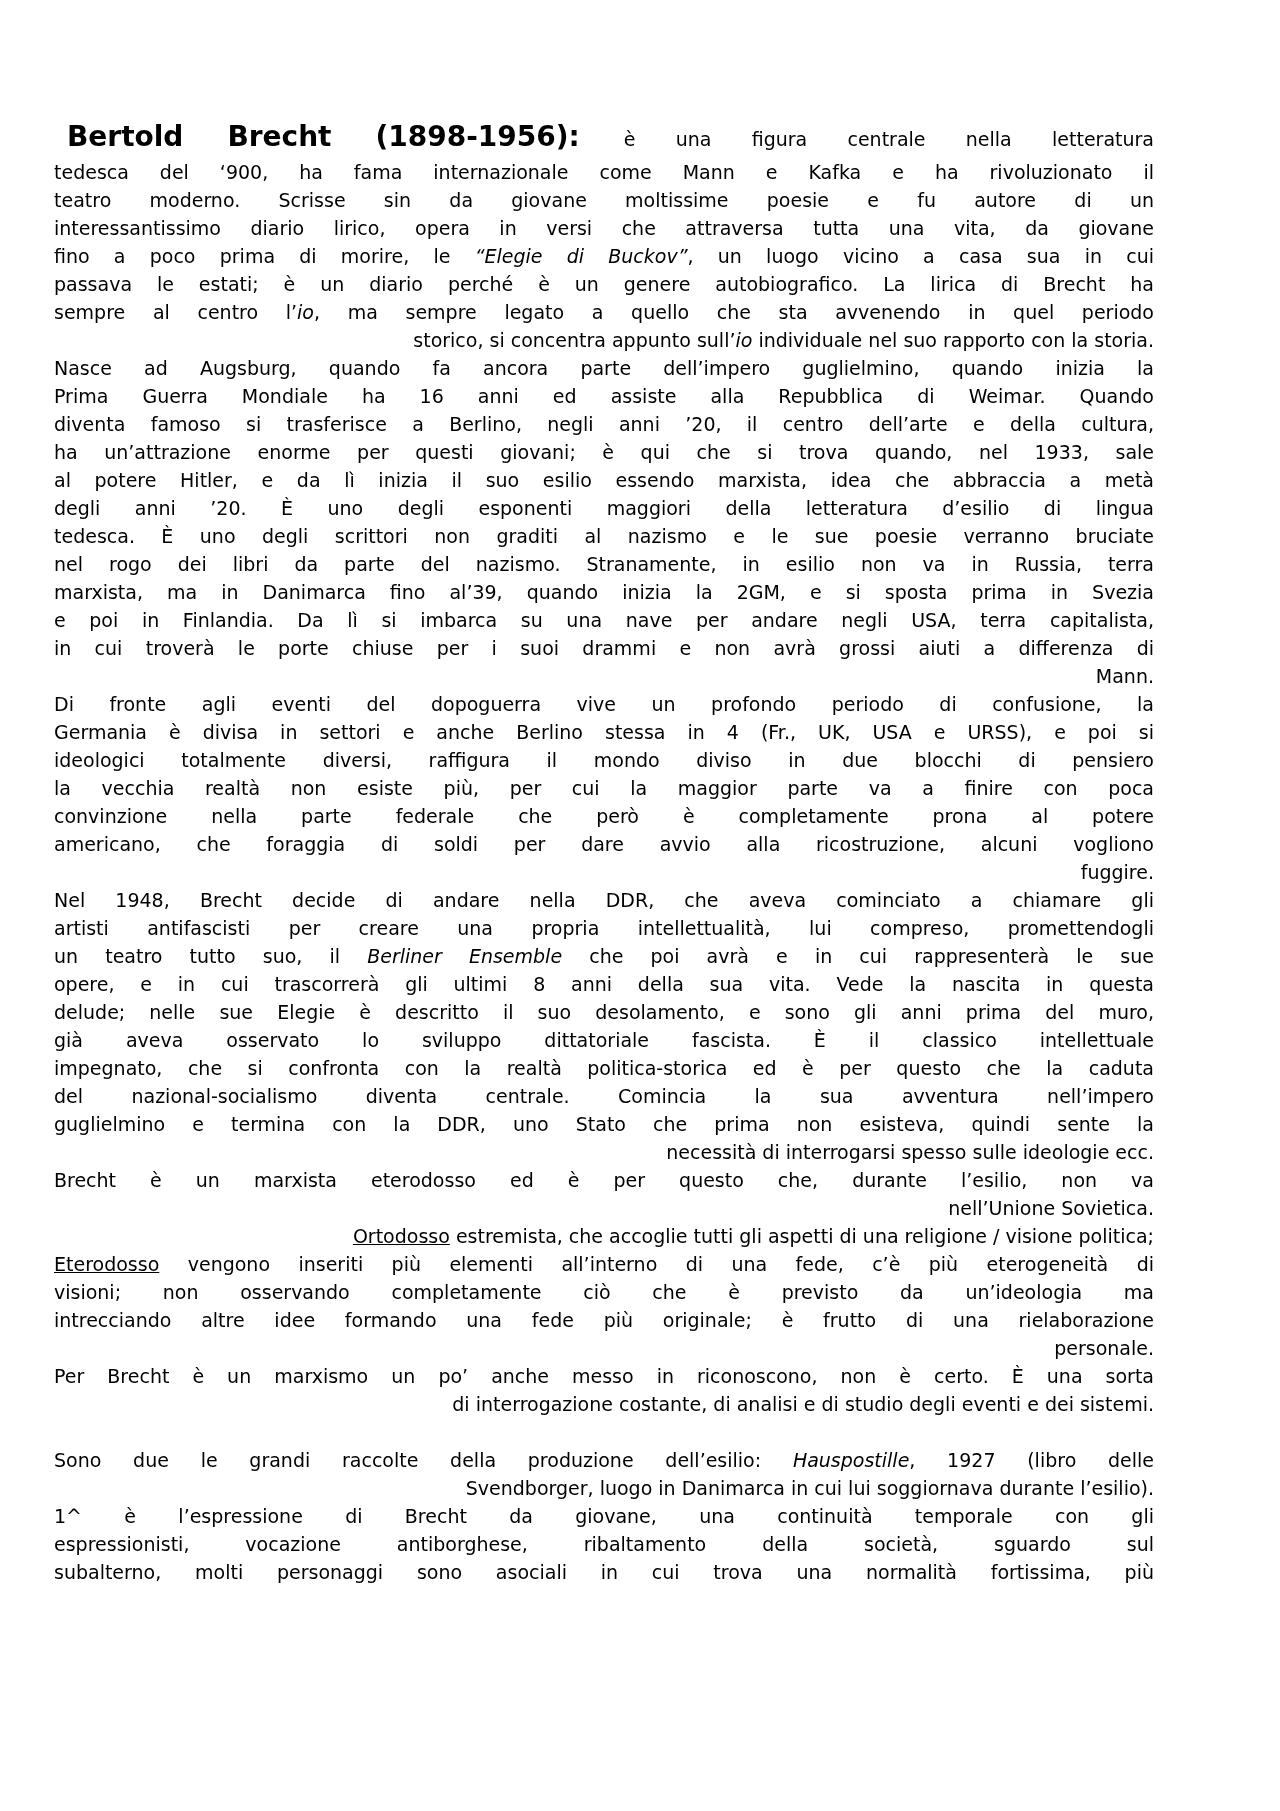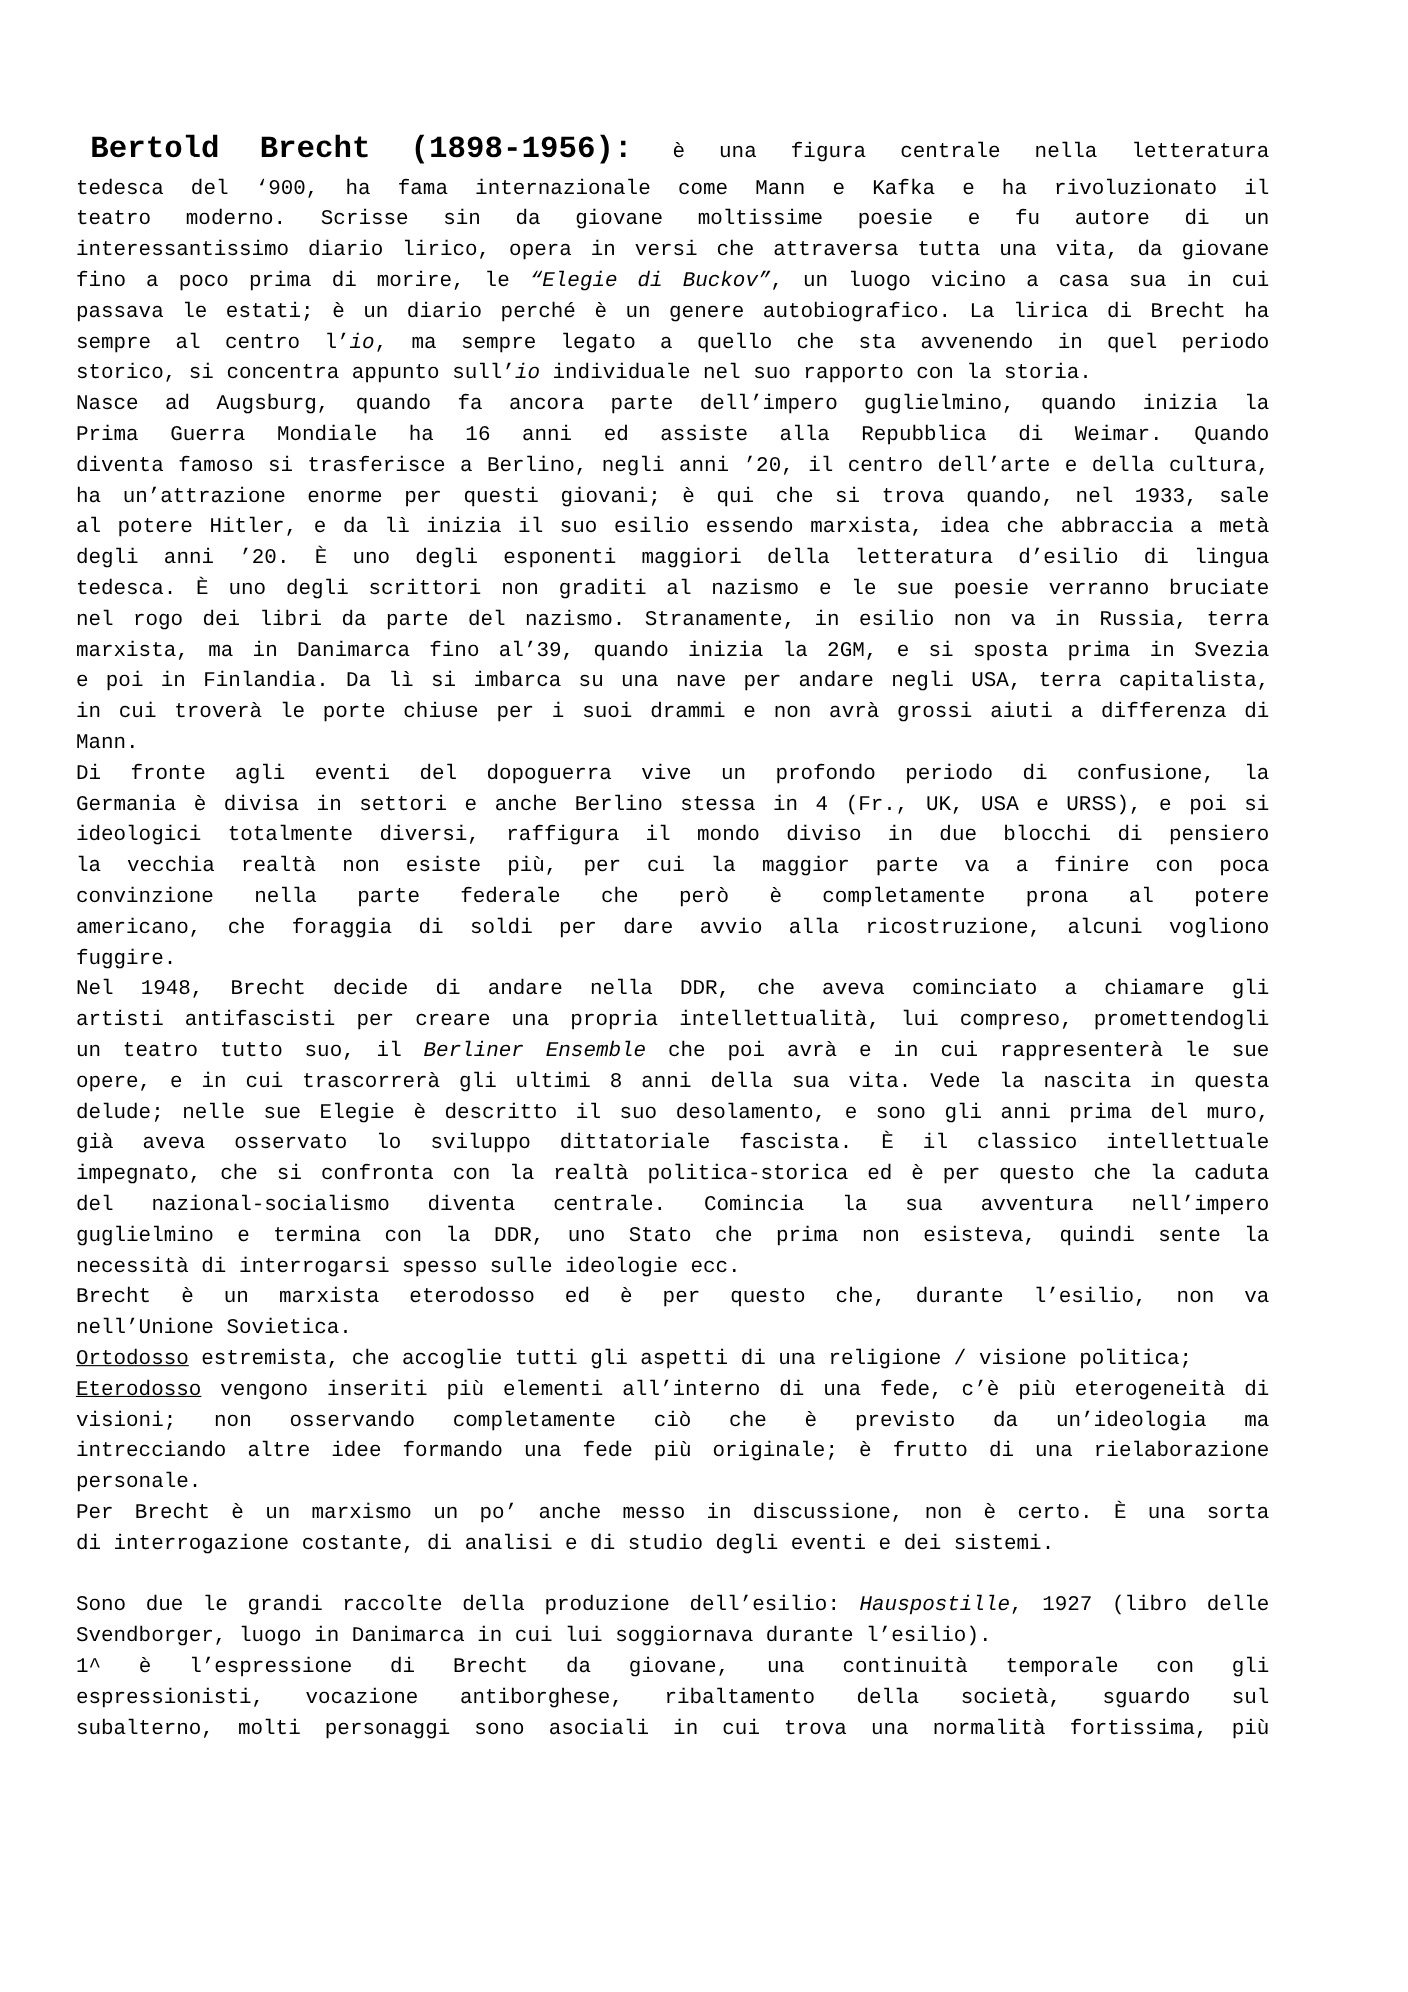--- a/index.html
+++ b/index.html
@@ -12,29 +12,28 @@
     width: 1280px;
     height: 1811px;
     background: #ffffff;
     color: #000000;
     font-family: "DejaVu Sans", "Liberation Sans", sans-serif;
     font-size: 19px;
     line-height: 28px;
     overflow: hidden;
   }
   .content {
-    padding: 118px 126px 0 69px;
-    font-family: Liberation Mono, monospace;
+    padding: 118px 126px 0 54px;
   }
   .line { min-height: 28px; }
   .line.j {
     text-align: justify;
     text-align-last: justify;
   }
-  .line.l { text-align: left; }
+  .line.l { text-align: right; }
   .line.blank { height: 28px; }
   .content .line:first-child {
     line-height: 38px;
     text-indent: 13px;
   }
   .r-n { font-style: normal; }
   .r-h { font-weight: 700; font-size: 28px; }
   .r-i { font-style: italic; }
   .r-u { text-decoration: underline; }
 </style>
@@ -80,21 +79,21 @@
       <div class="line j"><span class="r-n">del nazional-socialismo diventa centrale. Comincia la sua avventura nell’impero</span></div>
       <div class="line j"><span class="r-n">guglielmino e termina con la DDR, uno Stato che prima non esisteva, quindi sente la</span></div>
       <div class="line l"><span class="r-n">necessità di interrogarsi spesso sulle ideologie ecc.</span></div>
       <div class="line j"><span class="r-n">Brecht è un marxista eterodosso ed è per questo che, durante l’esilio, non va</span></div>
       <div class="line l"><span class="r-n">nell’Unione Sovietica.</span></div>
       <div class="line l"><span class="r-u">Ortodosso</span><span class="r-n"> estremista, che accoglie tutti gli aspetti di una religione / visione politica;</span></div>
       <div class="line j"><span class="r-u">Eterodosso</span><span class="r-n"> vengono inseriti più elementi all’interno di una fede, c’è più eterogeneità di</span></div>
       <div class="line j"><span class="r-n">visioni; non osservando completamente ciò che è previsto da un’ideologia ma</span></div>
       <div class="line j"><span class="r-n">intrecciando altre idee formando una fede più originale; è frutto di una rielaborazione</span></div>
       <div class="line l"><span class="r-n">personale.</span></div>
-      <div class="line j"><span class="r-n">Per Brecht è un marxismo un po’ anche messo in discussione, non è certo. È una sorta</span></div>
+      <div class="line j"><span class="r-n">Per Brecht è un marxismo un po’ anche messo in riconoscono, non è certo. È una sorta</span></div>
       <div class="line l"><span class="r-n">di interrogazione costante, di analisi e di studio degli eventi e dei sistemi.</span></div>
       <div class="line blank"></div>
       <div class="line j"><span class="r-n">Sono due le grandi raccolte della produzione dell’esilio: </span><span class="r-i">Hauspostille</span><span class="r-n">, 1927 (libro delle</span></div>
       <div class="line l"><span class="r-n">Svendborger, luogo in Danimarca in cui lui soggiornava durante l’esilio).</span></div>
       <div class="line j"><span class="r-n">1^ è l’espressione di Brecht da giovane, una continuità temporale con gli</span></div>
       <div class="line j"><span class="r-n">espressionisti, vocazione antiborghese, ribaltamento della società, sguardo sul</span></div>
       <div class="line j"><span class="r-n">subalterno, molti personaggi sono asociali in cui trova una normalità fortissima, più</span></div>
     </div>
 </div>
 

